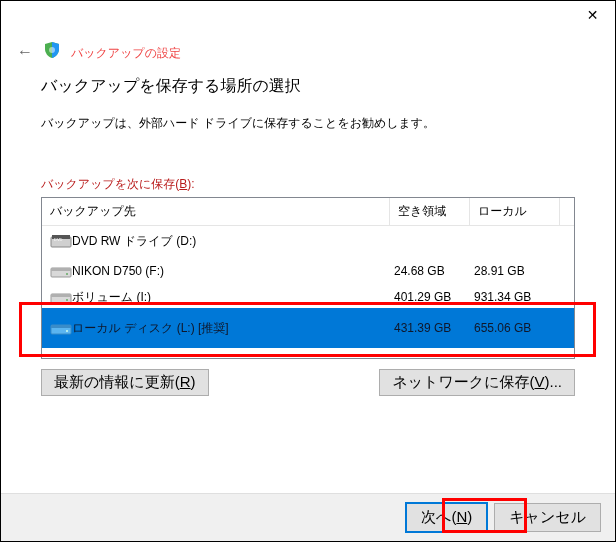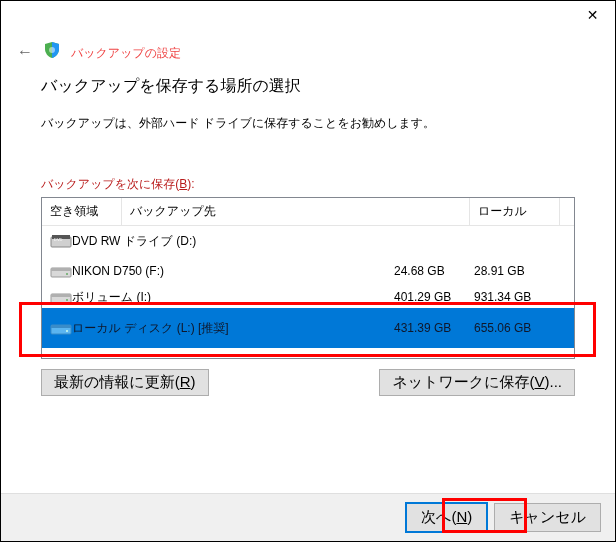--- a/index.html
+++ b/index.html
@@ -57,22 +57,22 @@
 
   <div class="content">
     <h1 class="heading">バックアップを保存する場所の選択</h1>
     <p class="desc">バックアップは、外部ハード ドライブに保存することをお勧めします。</p>
     <p class="label-save">
       <span>バックアップを次に保存(<span class="underline">B</span>):</span>
     </p>
 
     <div class="list-box">
       <div class="list-header">
+        <div class="col" style="flex:0 0 348px">バックアップ先</div>
         <div class="col" style="flex:0 0 80px">空き領域</div>
-        <div class="col" style="flex:0 0 348px">バックアップ先</div>
         <div class="col" style="flex:0 0 90px">ローカル</div>
       </div>
       <div class="list-body">
 
         <div class="list-row">
           <div class="col-dest">
             <svg class="drive-icon" viewBox="0 0 22 16">
                 <rect x="1" y="4" width="20" height="10" rx="1" fill="#d0d0d0" stroke="#888"></rect>
                 <rect x="2" y="2" width="18" height="4" fill="#555"></rect>
                 <text x="4" y="8" font-size="4" fill="#fff">DVD</text>

